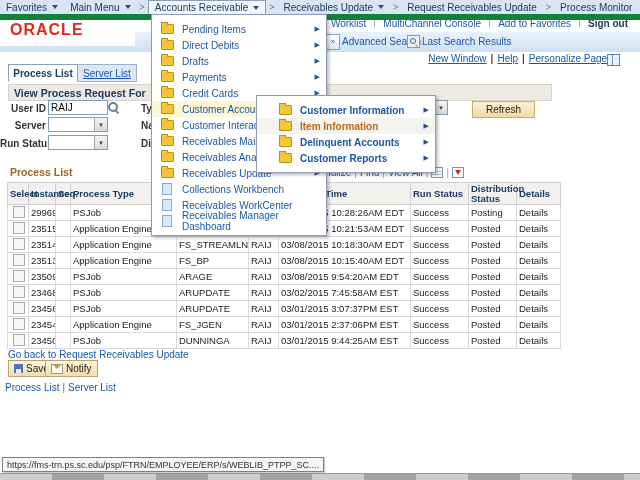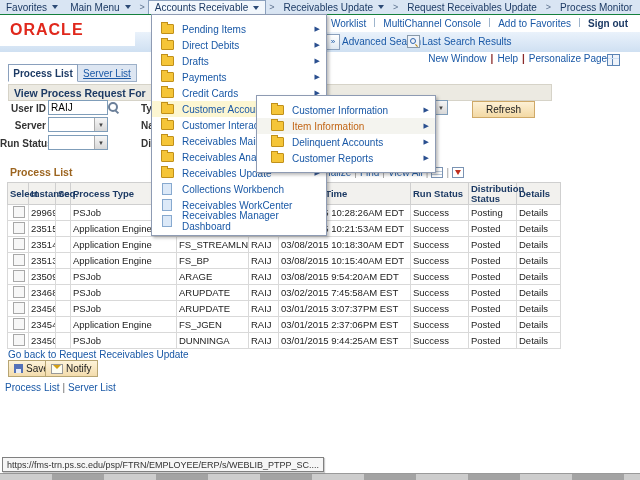--- a/index.html
+++ b/index.html
@@ -1,21 +1,21 @@
 <!DOCTYPE html>
 <html><head>
 <meta charset="utf-8">
 <style>
   html,body{margin:0;padding:0;background:#fff;}
   .screen{position:relative;width:640px;height:480px;background:#fff;overflow:hidden;
           font-family:"Liberation Sans","DejaVu Sans",sans-serif;font-size:10px;color:#333;}
   .abs{position:absolute;}
 
   
-  .breadbar{left:0;top:0;width:640px;height:14px;background:#d9e5f3;border-bottom:1px solid #15803d;
+  .breadbar{left:0;top:0;width:640px;height:14px;background:#d9e5f3;border-bottom:6px solid #15803d;
             display:flex;align-items:center;z-index:3;}
   .crumb{color:#1c3a64;padding:0 6px;height:13px;display:flex;align-items:center;white-space:nowrap;cursor:pointer;}
   .crumb.open{background:#f2f7fc;border:1px solid #8aa0bd;border-bottom:none;height:13px;}
   .caret{display:inline-block;width:0;height:0;border-left:3px solid transparent;border-right:3px solid transparent;
          border-top:4px solid #2c4a75;margin-left:5px;}
   .csep{color:#5a6f8c;font-size:9px;padding:0 3px;}
 
   
   .hdrwhite{left:0;top:14px;width:640px;height:50px;background:#fff;}
   .band{left:0;top:32px;width:640px;height:20px;background:linear-gradient(#eaf2fb,#cfe0f2);}
@@ -28,21 +28,21 @@
   .searchgo{left:326px;top:34px;width:12px;height:14px;background:linear-gradient(#fff,#dfe8f2);
             border:1px solid #8aa0bd;color:#1958a6;font-size:8px;text-align:center;line-height:13px;cursor:pointer;}
   .advs{left:342px;top:36px;color:#1958a6;cursor:pointer;}
   .lsricon{left:407px;top:35px;width:11px;height:11px;background:#eef3fa;border:1px solid #8899aa;cursor:pointer;}
   .lsricon:after{content:"";position:absolute;left:2px;top:2px;width:4px;height:4px;border:1px solid #3366aa;border-radius:50%;}
   .lsricon:before{content:"";position:absolute;right:1px;bottom:1px;width:3px;height:1px;background:#b8860b;transform:rotate(45deg);}
   .lsr{left:422px;top:36px;color:#1958a6;cursor:pointer;}
 
   
   .pagebar{top:53px;right:22px;display:flex;align-items:center;}
-  .plink{color:#1958a6;cursor:pointer;white-space:nowrap;}
+  .plink{color:#1958a6;cursor:pointer;white-space:nowrap;text-decoration:underline;}
   .pdiv{color:#8a2a2a;padding:0 4px;font-weight:bold;}
   .gridicon{left:607px;top:54px;width:11px;height:10px;border:1px solid #5b84b5;cursor:pointer;
             background:linear-gradient(#cfe0f2,#cfe0f2) 0 3px/11px 1px no-repeat,
                        linear-gradient(#5b84b5,#5b84b5) 4px 0/1px 10px no-repeat,#eef3fa;}
 
   
   .tab{top:64px;height:16px;display:flex;align-items:center;justify-content:center;cursor:pointer;}
   .tab1{left:8px;width:68px;background:#fff;border:1px solid #8aa0bd;border-bottom:1px solid #fff;
         font-weight:bold;color:#1c3a64;z-index:2;}
   .tab2{left:77px;width:58px;background:#dde6f2;border:1px solid #9db0c8;color:#1958a6;text-decoration:underline;}
@@ -106,21 +106,21 @@
         box-shadow:2px 2px 3px rgba(60,60,60,.35);padding:6px 0;}
   .mitem{height:16px;display:flex;align-items:center;padding:0 6px 0 9px;cursor:pointer;color:#1958a6;}
   .mitem.hl{background:#fcf6d2;}
   .micon-folder{width:11px;height:8px;background:#f5c538;border:1px solid #c0901a;border-radius:1px;position:relative;
                 margin-right:8px;flex:none;}
   .micon-folder:before{content:"";position:absolute;left:-1px;top:-3px;width:5px;height:2px;background:#f5c538;border:1px solid #c0901a;border-bottom:none;}
   .micon-page{width:8px;height:10px;background:#dce9f8;border:1px solid #87a9cf;margin:0 10px 0 1px;flex:none;}
   .marrow{margin-left:auto;color:#2a4f8f;font-size:7px;}
   .submenu{left:256px;top:95px;width:178px;background:#fff;border:1px solid #8e9bb3;z-index:11;
            box-shadow:2px 2px 3px rgba(60,60,60,.35);padding:6px 0;}
-  .submenu .mitem{padding-left:14px;}
+  .submenu .mitem{padding-left:22px;font-weight:bold;}
   .smhover{background:#f4f4ef;color:#c26616 !important;}
 
   
   .tooltip{left:2px;top:457px;height:13px;background:#f6f6f6;border:1px solid #808080;z-index:20;
            display:flex;align-items:center;padding:0 4px;font-size:9px;color:#333;white-space:nowrap;
            box-shadow:1px 1px 1px rgba(0,0,0,.2);}
   .bottomstrip{left:0;top:473px;width:640px;height:7px;z-index:19;border-top:1px solid #9a9a9a;
                background:repeating-linear-gradient(90deg,#cdcdcd 0 52px,#a3a3a3 52px 104px);}
 </style>
 </head>

